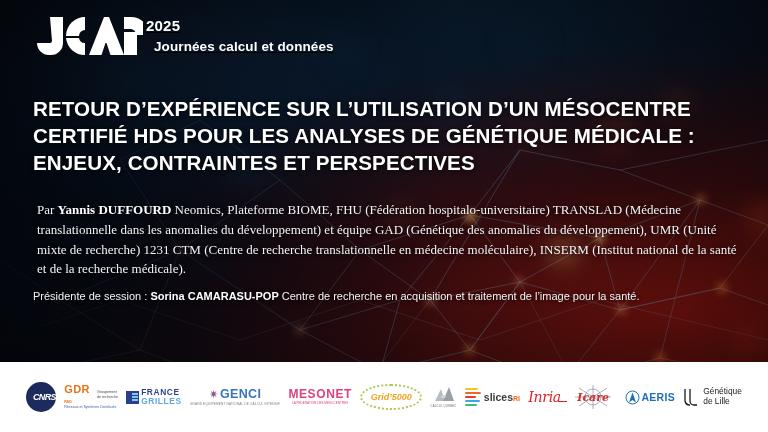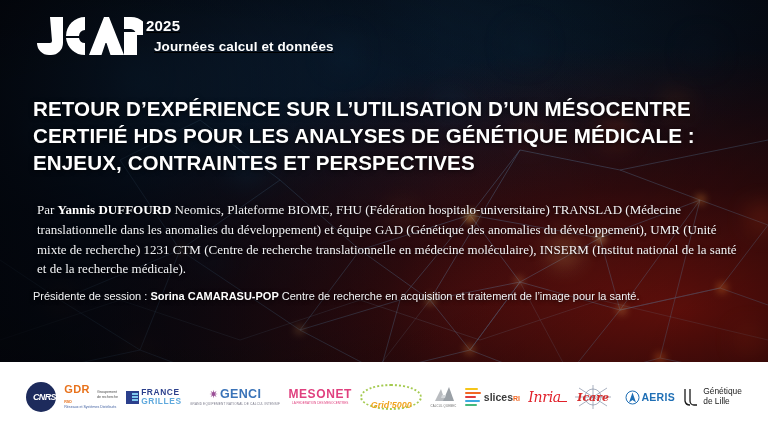--- a/index.html
+++ b/index.html
@@ -112,21 +112,21 @@
   .genci-star{font-size:11px;color:#9b4f96;}
   .genci-name{color:#3a73b8;font-size:12.5px;font-weight:700;letter-spacing:.3px;}
   .genci-sub{color:#7a7a8a;font-size:3.1px;margin-top:2px;letter-spacing:.2px;}
 
   
   .meso{display:flex;flex-direction:column;align-items:center;line-height:1;}
   .meso-name{color:#e0407f;font-size:12px;font-weight:700;letter-spacing:.6px;}
   .meso-sub{color:#e0407f;font-size:3.1px;margin-top:2px;}
 
   
-  .grid5{position:relative;width:62px;height:26px;display:flex;align-items:flex-end;justify-content:center;}
+  .grid5{position:relative;width:62px;height:26px;display:flex;align-items:center;justify-content:center;}
   .grid5 .ring{position:absolute;inset:0;border-radius:50%;
     border:2px dotted #9bc53d;opacity:.9;}
   .grid5 .txt{color:#f0a31e;font-size:9px;font-weight:700;font-style:italic;z-index:2;}
 
   
   .pyr{display:flex;flex-direction:column;align-items:center;line-height:1;}
   .pyr-m{width:22px;height:17px;position:relative;}
   .pyr-sub{color:#6a6a6a;font-size:2.8px;margin-top:2px;letter-spacing:.2px;}
 
   

